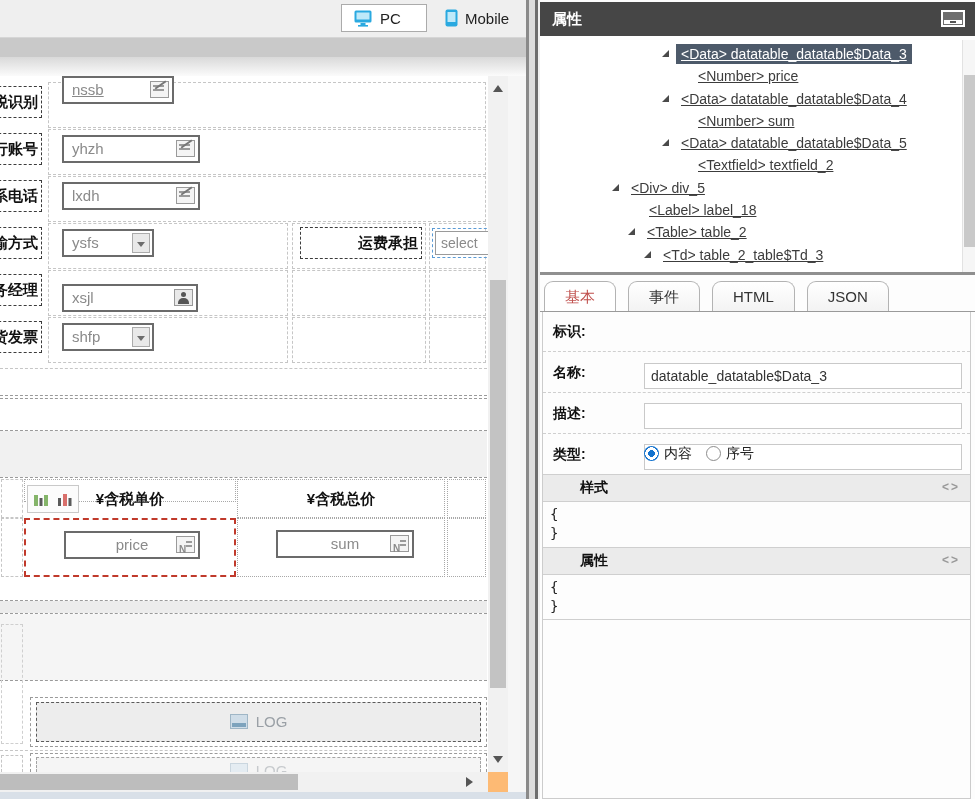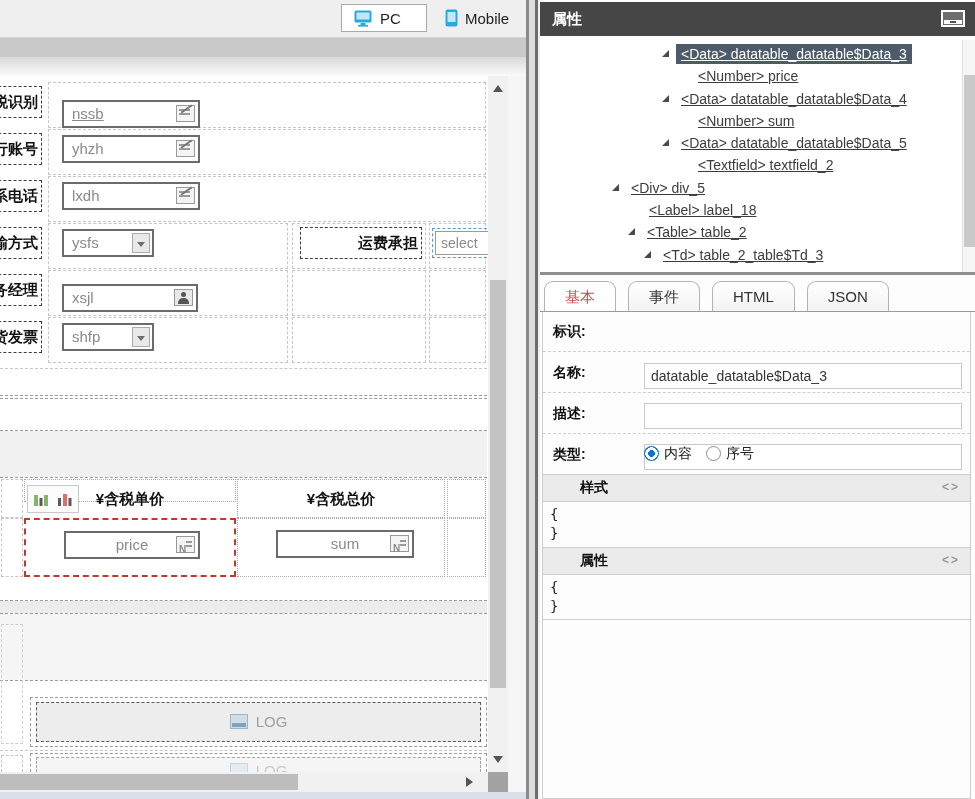--- a/index.html
+++ b/index.html
@@ -1,19 +1,19 @@
 <!DOCTYPE html>
 <html><head>
 <meta charset="utf-8">
 <style>
   html,body{margin:0;padding:0;}
   body{font-family:"Liberation Sans","DejaVu Sans",sans-serif;background:#fff;}
   #stage{position:relative;width:975px;height:799px;overflow:hidden;background:#fff;}
   
-  #left-pane{position:absolute;left:0;top:0;width:528px;height:799px;background:#a3a3a3;padding-left:12px;}
+  #left-pane{position:absolute;left:0;top:0;width:528px;height:799px;background:#fdba74;padding-left:12px;}
   #topbar{position:absolute;left:0;top:0;width:528px;height:37px;background:#efefef;border-bottom:1px solid #d6d6d6;}
   #strip1{position:absolute;left:0;top:38px;width:528px;height:19px;background:#c9c9c9;}
   #strip2{position:absolute;left:0;top:57px;width:528px;height:19px;background:linear-gradient(#d9d9d9,#fbfbfb);}
   .devbtn{position:absolute;top:4px;height:28px;display:flex;align-items:center;gap:7px;font-size:15px;color:#222;padding:0 12px;box-sizing:border-box;}
   #pc-btn{left:341px;width:86px;background:#fff;border:1px solid #ababab;}
   #mobile-btn{left:433px;width:90px;}
   
   #canvas{position:absolute;left:0;top:76px;width:488px;height:696px;background:#fff;overflow:hidden;}
   .cell{position:absolute;border:1px dashed #c6c6c6;box-sizing:border-box;}
   .lbox{position:absolute;border:1px dashed #3c3c3c;box-sizing:border-box;height:32px;line-height:30px;font-weight:bold;font-size:15px;color:#111;text-align:right;padding-right:3px;background:#fff;}
@@ -101,21 +101,21 @@
       </svg>
       <span>Mobile</span>
     </div>
     <div id="strip1"></div>
     <div id="strip2"></div>
 
     <div id="canvas">
 
       <div class="cell" style="left:48px;top:6px;width:438px;height:46px;"></div>
       <div class="lbox" style="left:-12px;top:10px;width:54px;">税识别</div>
-      <div class="tfield" style="left:62px;top:24px;width:138px;text-decoration:underline;">
+      <div class="tfield" style="left:62px;top:0;width:112px;text-decoration:underline;">
         <span>nssb</span>
         <span class="tficon">
             <span class="icon-lines"></span>
             <span class="icon-pen"></span>
           </span>
       </div>
 
       <div class="cell" style="left:48px;top:53px;width:438px;height:46px;"></div>
       <div class="lbox" style="left:-12px;top:57px;width:54px;">行账号</div>
       <div class="tfield" style="left:62px;top:59px;width:138px;">

